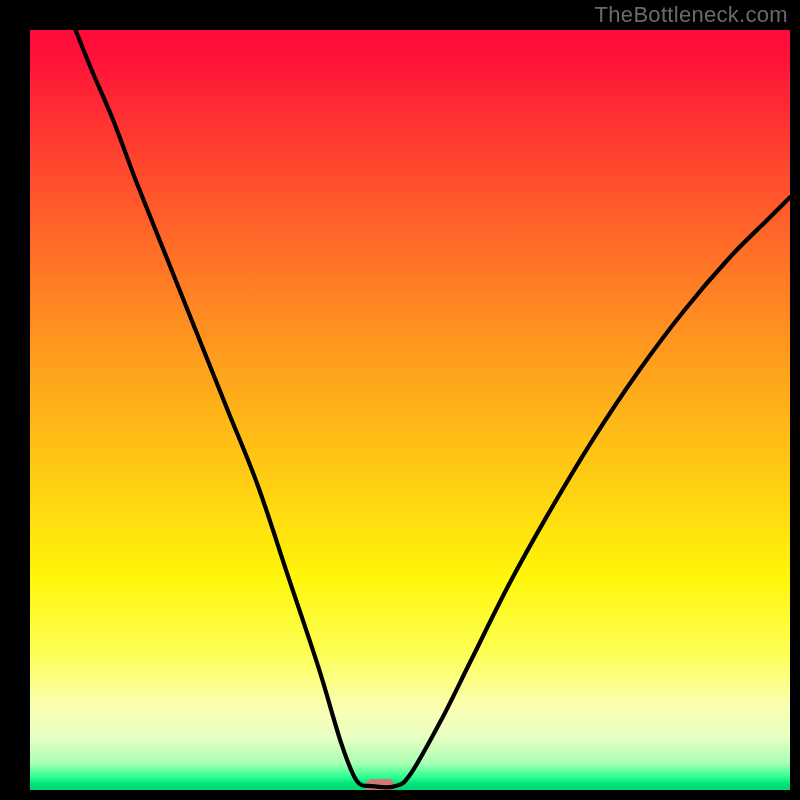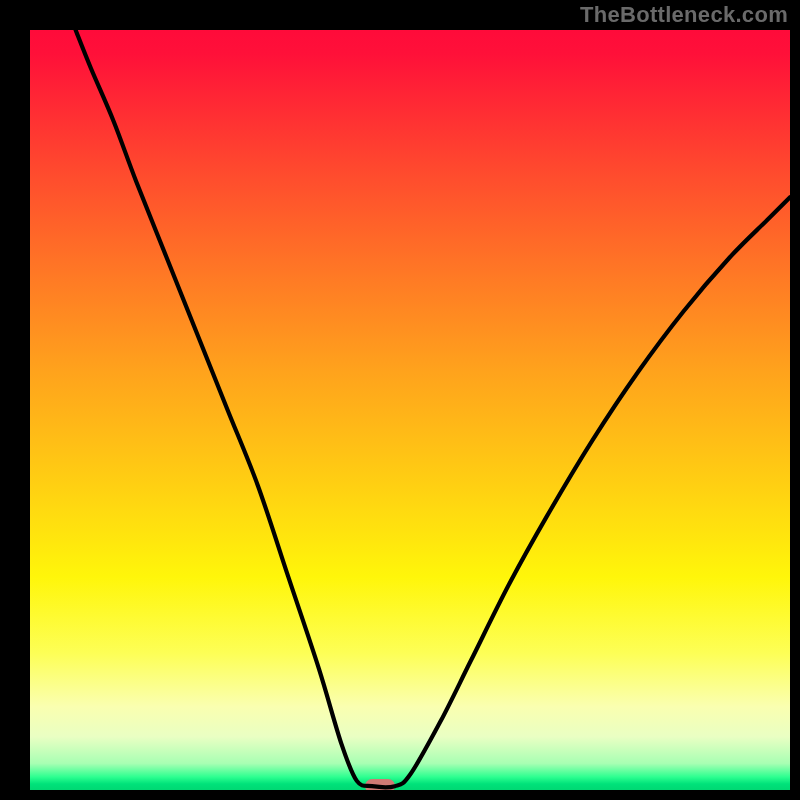--- a/index.html
+++ b/index.html
@@ -16,21 +16,21 @@
     width: 800px;
     height: 800px;
     background: #000;
   }
   .watermark {
     position: absolute;
     top: 2px;
     right: 12px;
     color: #6a6a6a;
     font-size: 22px;
-    font-weight: 700;
+    font-weight: 400;
     letter-spacing: 0.3px;
     z-index: 50;
   }
   .plot-area {
     position: absolute;
     left: 30px;
     top: 30px;
     width: 760px;
     height: 760px;
     overflow: hidden;

